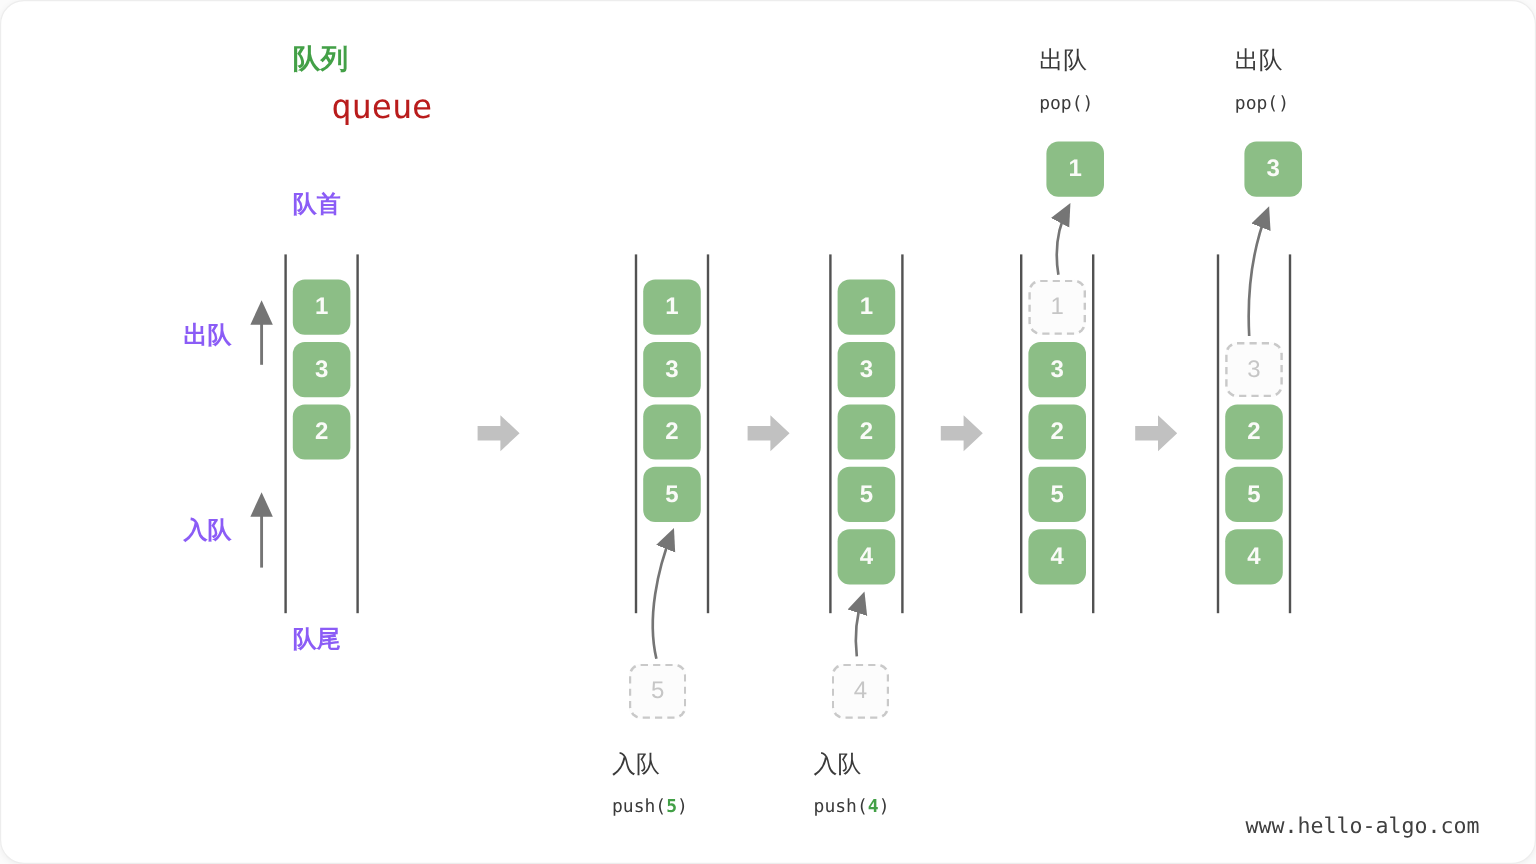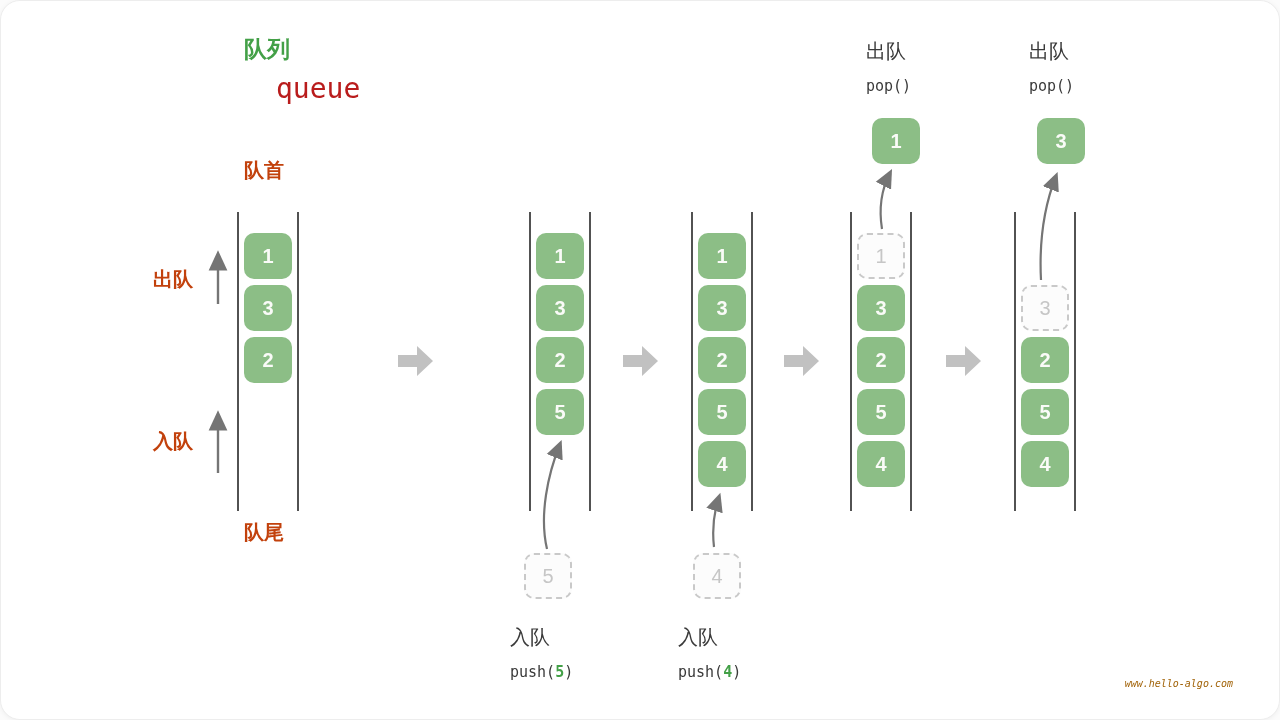--- a/index.html
+++ b/index.html
@@ -5,21 +5,21 @@
   html,body{margin:0;padding:0;background:#fbfbfb;}
   .card{
     position:relative;width:1278px;height:718px;margin:0 auto;
     background:#ffffff;border:1px solid #ededed;border-radius:20px;
     box-shadow:0 1px 5px rgba(0,0,0,.05);
     font-family:"Liberation Sans",sans-serif;color:#3a3a3a;overflow:hidden;
   }
   .abs{position:absolute;}
   .title-zh{left:243px;top:33px;font-size:23px;font-weight:700;color:#43a047;}
   .title-en{left:234px;top:71px;font-family:"DejaVu Sans Mono",monospace;font-size:28px;color:#b91c1c;margin-left:41px;}
-  .lbl{font-size:20px;font-weight:700;color:#c2410c;}
+  .lbl{font-size:20px;font-weight:700;color:#8b5cf6;}
   .lbl-front{left:243px;top:156px;}
   .lbl-rear{left:243px;top:518px;}
   .lbl-deq{left:152px;top:265px;}
   .lbl-enq{left:152px;top:427px;}
 
   .qcol{
     position:absolute;top:211px;height:299px;width:62px;box-sizing:border-box;
     border-left:2px solid #525252;border-right:2px solid #525252;
   }
   .cell{
@@ -47,21 +47,21 @@
 
   .op{position:absolute;line-height:35px;}
   .op-label{font-size:20px;color:#3a3a3a;}
   .op-code{font-family:"DejaVu Sans Mono",monospace;font-size:15px;color:#3a3a3a;}
   .op-code .arg{color:#43a047;font-weight:700;}
 
   .overlay{position:absolute;left:0;top:0;pointer-events:none;}
 
   .watermark{
     right:46px;top:677px;font-family:"DejaVu Sans Mono",monospace;
-    font-size:10px;color:#a16207;font-style:italic;
+    font-size:18px;color:#404040;
   }
 </style>
 </head>
 <body>
 
 <div class="card">
 
   <div class="abs title-zh">队列</div>
   <div class="abs title-en">queue</div>
 

